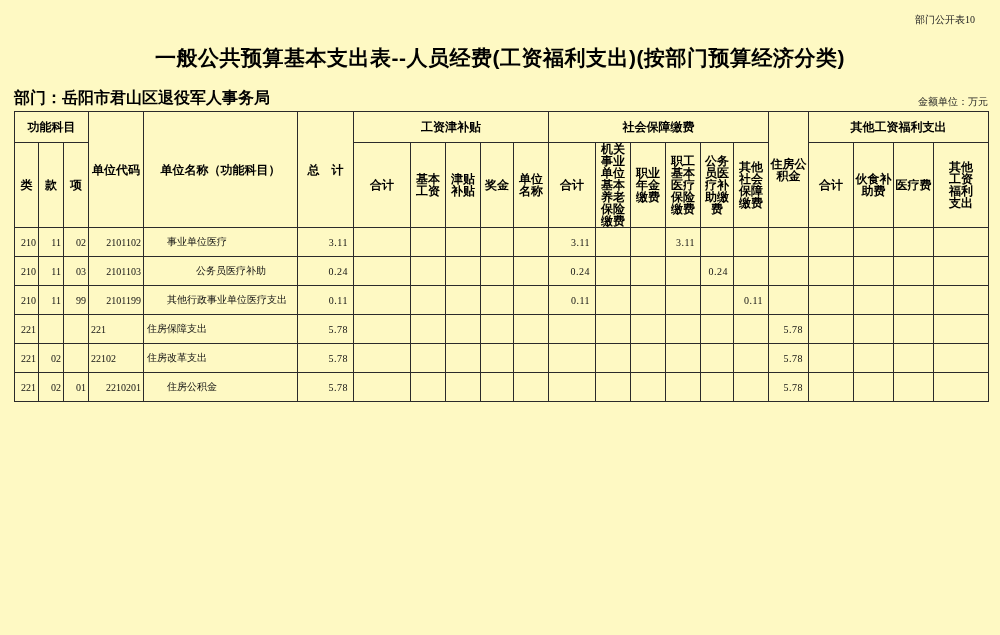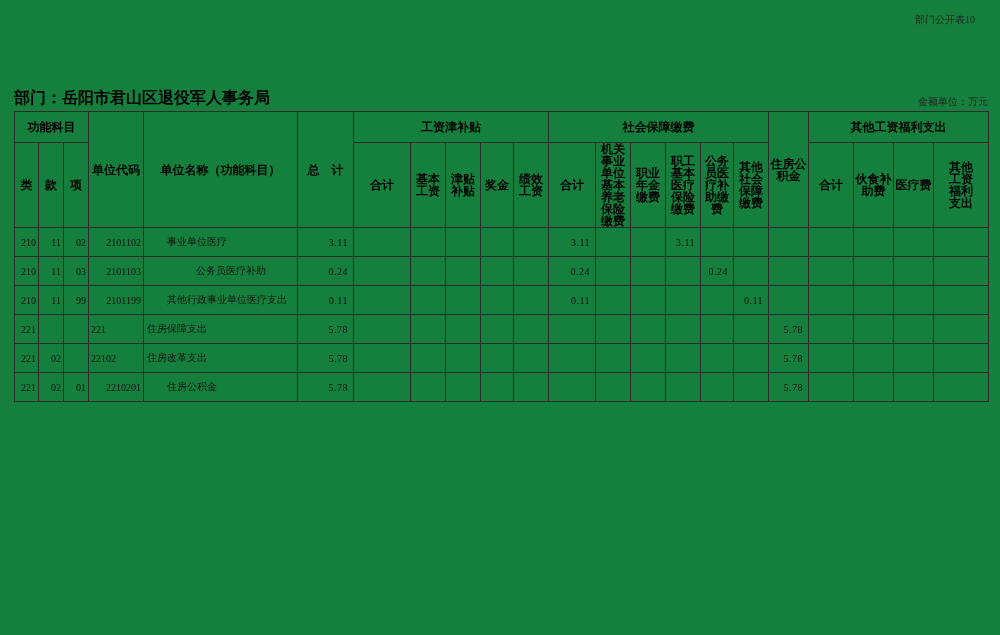--- a/index.html
+++ b/index.html
@@ -1,18 +1,18 @@
 <!DOCTYPE html>
 <html><head>
 <meta charset="utf-8">
 <style>
   * { margin:0; padding:0; box-sizing:border-box; }
   html,body { background:#fff; }
   .page {
-    position:relative; width:1000px; height:635px; background:#15803d;
+    position:relative; width:1000px; height:635px; background:#fef9c3;
     font-family:"Liberation Serif","DejaVu Serif",serif; color:#111; overflow:hidden;
   }
   .sheet-label {
     position:absolute; top:13px; right:25px; font-size:10px; color:#222;
     font-family:"Liberation Serif","DejaVu Serif",serif;
   }
   .doc-title {
     position:absolute; top:44px; left:0; width:100%; text-align:center;
     font-size:21px; font-weight:700; color:#000; letter-spacing:0.5px;
     font-family:"Liberation Sans","DejaVu Sans",sans-serif;
@@ -49,20 +49,21 @@
     position:absolute; top:381px; left:14px; font-size:10px; color:#111;
   }
 </style>
 </head>
 <body>
 
 <div class="page">
 
   <div class="sheet-label">部门公开表10</div>
 
+  <div class="doc-title">一般公共预算基本支出表--人员经费(工资福利支出)(按部门预算经济分类)</div>
 
   <div class="meta-row">
     <span class="dept">部门：岳阳市君山区退役军人事务局</span>
     <span class="unit">金额单位：万元</span>
   </div>
 
   <table class="budget">
     <colgroup>
       <col style="width:24px">
         <col style="width:25px">
@@ -99,21 +100,21 @@
         <th colspan="4">其他工资福利支出</th>
       </tr>
       <tr class="sub">
         <th>类</th>
         <th>款</th>
         <th>项</th>
         <th>合计</th>
         <th>基本工资</th>
         <th>津贴补贴</th>
         <th>奖金</th>
-        <th>绩效工资</th>
+        <th>单位名称</th>
         <th>合计</th>
         <th>机关事业单位基本养老保险缴费</th>
         <th>职业年金缴费</th>
         <th>职工基本医疗保险缴费</th>
         <th>公务员医疗补助缴费</th>
         <th>其他社会保障缴费</th>
         <th>合计</th>
         <th>伙食补助费</th>
         <th>医疗费</th>
         <th>其他工资福利支出</th>

